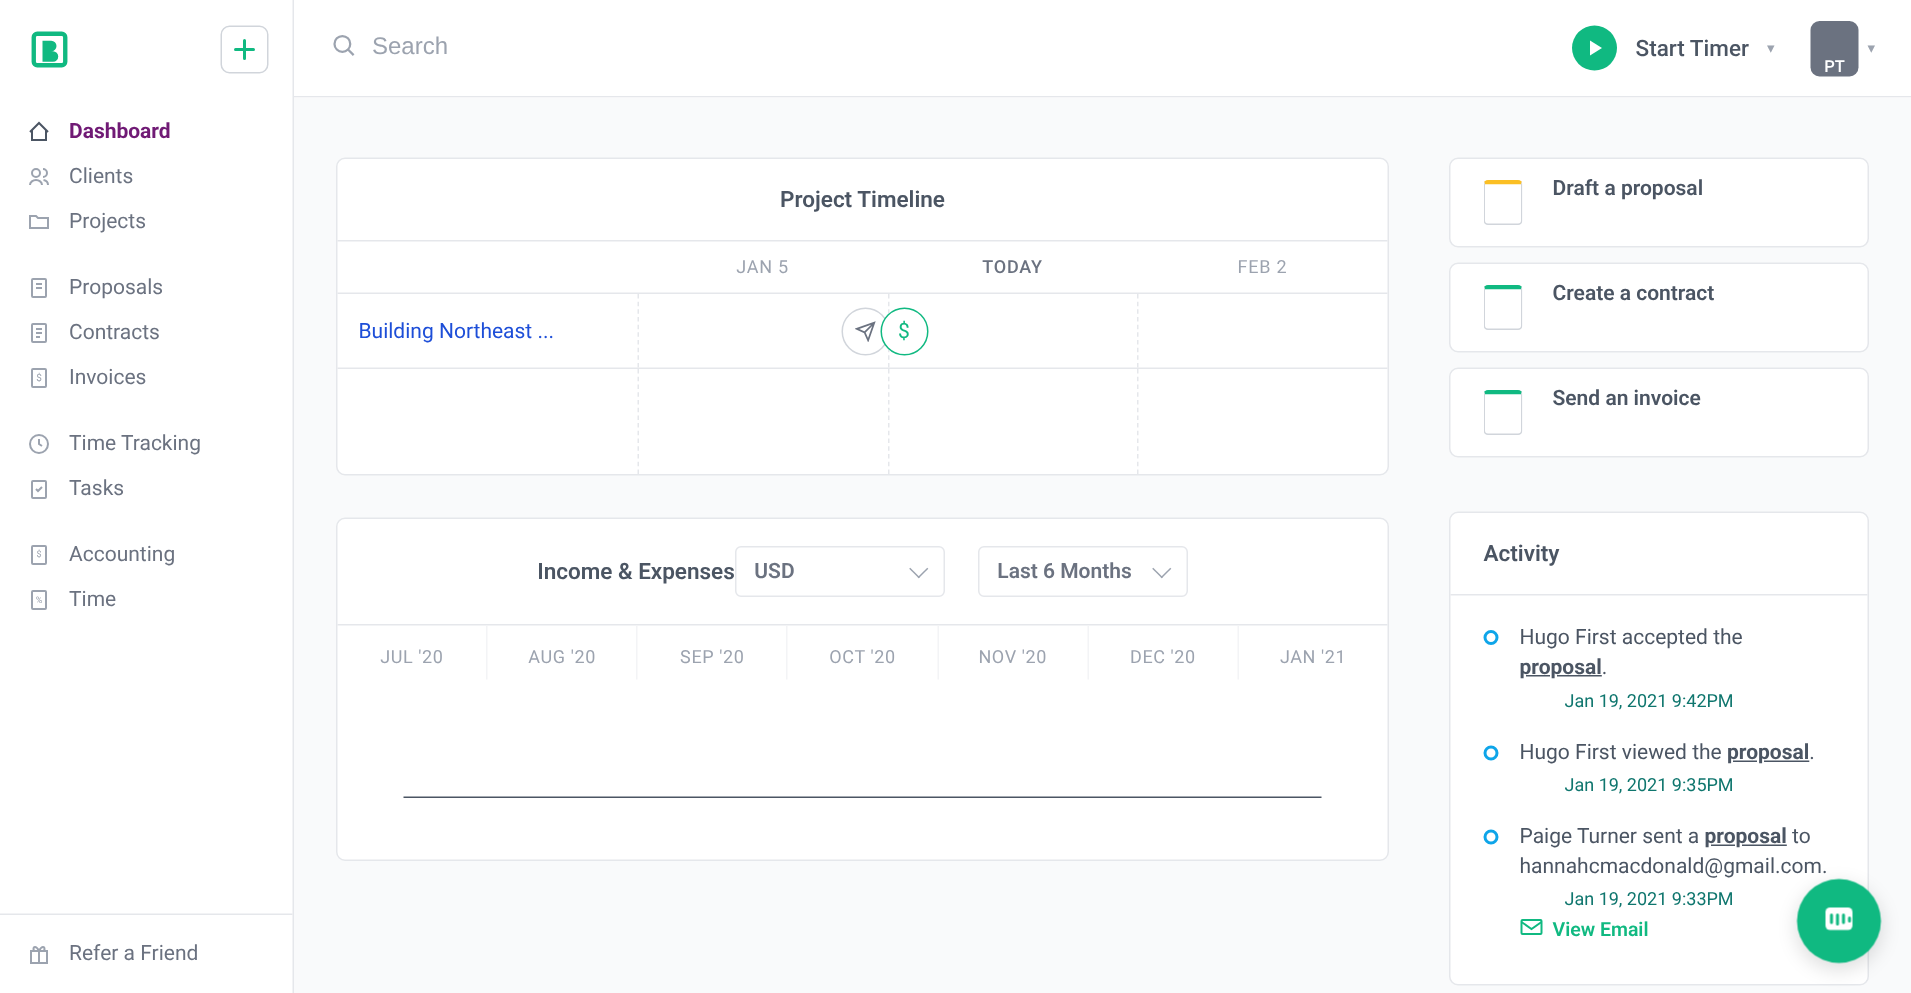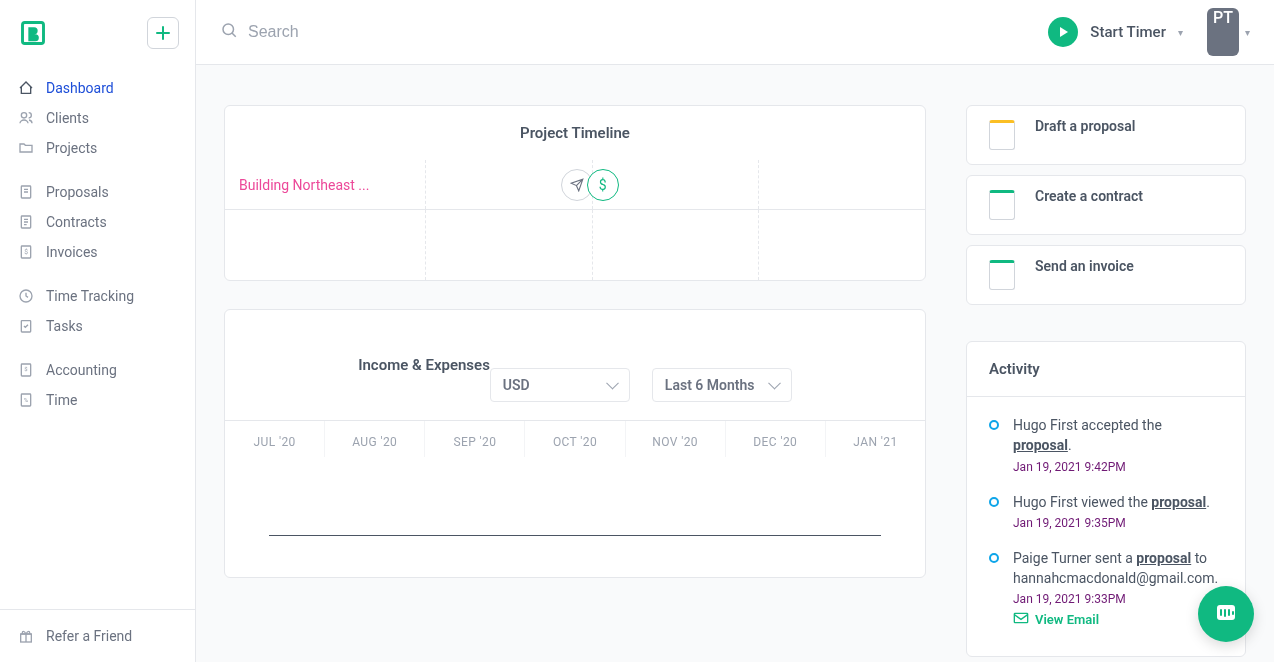--- a/index.html
+++ b/index.html
@@ -56,21 +56,21 @@
 .nav-group { margin-bottom: 14px; }
 .nav-item {
   display: flex;
   align-items: center;
   gap: 12px;
   padding: 7px 18px;
   cursor: pointer;
   font-size: 14px;
   color: #6b7280;
 }
-.nav-item.active { color: #1d4ed8; font-weight: 400; }
+.nav-item.active { color: #701a75; font-weight: 700; }
 .nav-icon {
   width: 16px;
   height: 16px;
   display: flex;
   align-items: center;
   justify-content: center;
   color: #9ca3af;
   flex-shrink: 0;
 }
 .nav-item.active .nav-icon { color: #4b5563; }
@@ -130,28 +130,28 @@
   border-radius: 50%;
   background: #10b981;
   display: flex;
   align-items: center;
   justify-content: center;
 }
 .timer-label { font-size: 15px; color: #4b5563; font-weight: 500; }
 .chev-sm { color: #9ca3af; font-size: 10px; }
 .avatar {
   width: 32px;
-  height: 48px;
+  height: 37px;
   border-radius: 6px;
   background: #6b7280;
   color: #fff;
   display: flex;
-  align-items: flex-start;
-  justify-content: center;
-  font-size: 16px;
+  align-items: flex-end;
+  justify-content: center;
+  font-size: 11px;
   font-weight: 500;
   margin-left: 12px;
   cursor: pointer;
 }
 .avatar-group { display: flex; align-items: center; gap: 6px; }
 
 
 .content {
   flex: 1;
   background: #f9fafb;
@@ -192,21 +192,21 @@
 }
 .timeline-dates div { padding: 10px 4px; }
 .timeline-row {
   display: grid;
   grid-template-columns: 200px 1fr 1fr 1fr;
   border-bottom: 1px solid #e5e7eb;
   height: 50px;
   align-items: center;
 }
 .timeline-cell { height: 100%; border-left: 1px dashed #e5e7eb; position: relative; }
-.timeline-cell:first-child { border-left: none; padding: 0 14px; font-size: 14px; color: #ec4899; display: flex; align-items: center; white-space: nowrap; overflow: hidden; text-overflow: ellipsis; }
+.timeline-cell:first-child { border-left: none; padding: 0 14px; font-size: 14px; color: #1d4ed8; display: flex; align-items: center; white-space: nowrap; overflow: hidden; text-overflow: ellipsis; }
 .timeline-filler { height: 70px; display: grid; grid-template-columns: 200px 1fr 1fr 1fr; }
 .timeline-filler div { border-left: 1px dashed #e5e7eb; }
 .timeline-filler div:first-child { border-left: none; }
 .milestone-group {
   position: absolute;
   left: -32px;
   top: 9px;
   display: flex;
 }
 .milestone {
@@ -218,21 +218,21 @@
   display: flex;
   align-items: center;
   justify-content: center;
   font-size: 14px;
 }
 .milestone + .milestone { margin-left: -6px; }
 .milestone.green { border-color: #10b981; color: #10b981; }
 
 
 .income-header { border-bottom: 1px solid #e5e7eb; }
-.select-group { display: flex; gap: 22px; margin-top: 40px; }
+.select-group { display: flex; gap: 22px; }
 .select {
   border: 1px solid #e5e7eb;
   border-radius: 4px;
   padding: 8px 30px 8px 12px;
   font-size: 14px;
   color: #6b7280;
   position: relative;
   cursor: pointer;
   min-width: 140px;
 }
@@ -317,21 +317,21 @@
 .activity-body { padding: 18px 22px 10px; }
 .activity-item { display: flex; gap: 14px; margin-bottom: 18px; }
 .act-bullet {
   width: 10px; height: 10px; border-radius: 50%;
   border: 2px solid #0ea5e9;
   margin-top: 5px;
   flex-shrink: 0;
 }
 .act-text { font-size: 14px; color: #4b5563; line-height: 1.45; }
 .act-text .ul { text-decoration: underline; font-weight: 700; }
-.act-time { font-size: 12px; color: #701a75; margin-top: 4px; }
+.act-time { font-size: 12px; color: #0f766e; margin-top: 4px; margin-left: 30px; }
 .view-email {
   display: inline-flex;
   align-items: center;
   gap: 6px;
   color: #10b981;
   font-size: 13px;
   font-weight: 600;
   margin-top: 6px;
   cursor: pointer;
 }
@@ -509,20 +509,26 @@
       <span class="chev-sm">▾</span>
     </div>
   </div>
 
   <div class="content">
     <div class="col-main">
 
       <div class="card">
         <div class="card-header">
           <span>Project Timeline</span>
+        </div>
+        <div class="timeline-dates">
+          <div></div>
+          <div>JAN 5</div>
+          <div style="color:#6b7280;font-weight:500">TODAY</div>
+          <div>FEB 2</div>
         </div>
         <div class="timeline-row">
           <div class="timeline-cell">Building Northeast ...</div>
           <div class="timeline-cell"></div>
           <div class="timeline-cell" style="position:relative">
             <div class="milestone-group">
               <div class="milestone">
                   <svg width="14" height="14" viewBox="0 0 24 24" fill="none" stroke="#6b7280" stroke-width="2">
                     <path d="M22 2L11 13M22 2l-7 20-4-9-9-4 20-7z"></path>
                   </svg>

